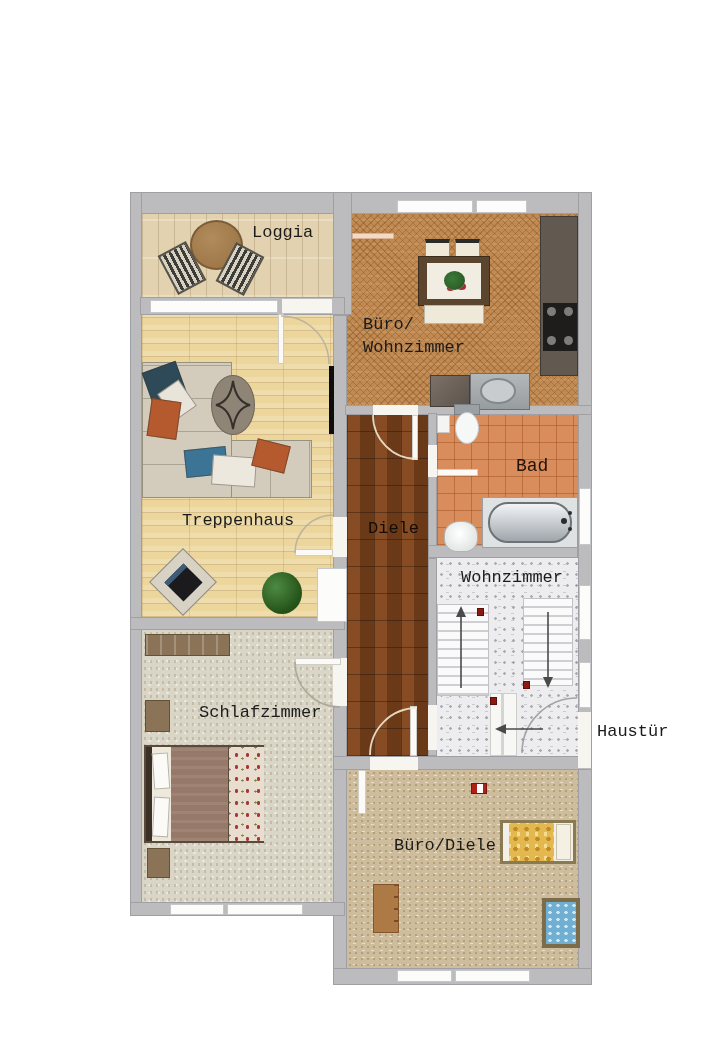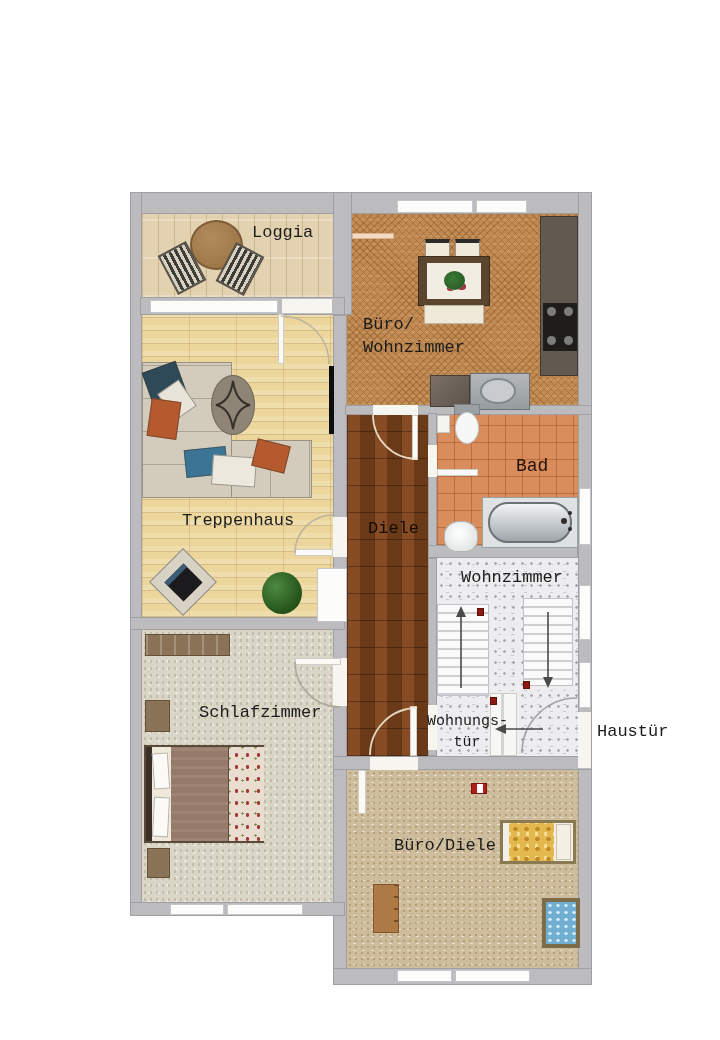--- a/index.html
+++ b/index.html
@@ -203,19 +203,15 @@
   <div class="lbl" style="left:363px;top:313px;line-height:23px;">
     <span>Büro/</span><br>
     <span>Wohnzimmer</span>
   </div>
   <div class="lbl" style="left:182px;top:510px;">Treppenhaus</div>
   <div class="lbl" style="left:368px;top:518px;color:#140c06;">Diele</div>
   <div class="lbl" style="left:516px;top:456px;font-size:18px;color:#231208;">Bad</div>
   <div class="lbl" style="left:461px;top:567px;">Wohnzimmer</div>
   <div class="lbl" style="left:199px;top:702px;">Schlafzimmer</div>
   <div class="lbl" style="left:394px;top:835px;">Büro/Diele</div>
-  <div class="lbl" style="left:427px;top:711px;width:80px;text-align:center;font-size:15px;line-height:21px;white-space:normal;">
-    <span>Wohnungs-</span><br>
-    <span>tür</span>
-  </div>
   <div class="lbl" style="left:597px;top:721px;">Haustür</div>
 
 </div>
 
 </body></html>

